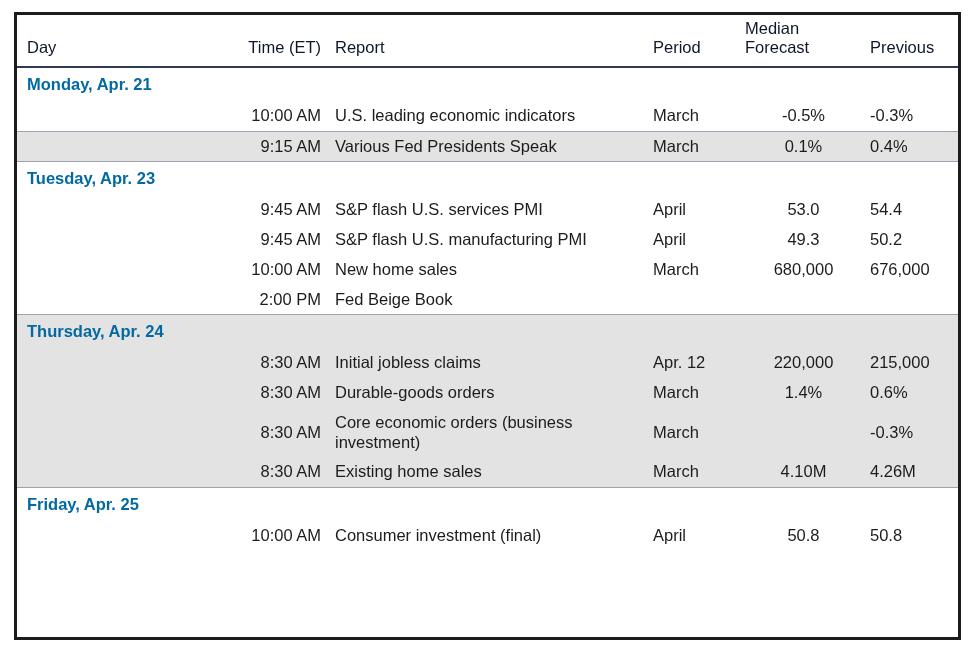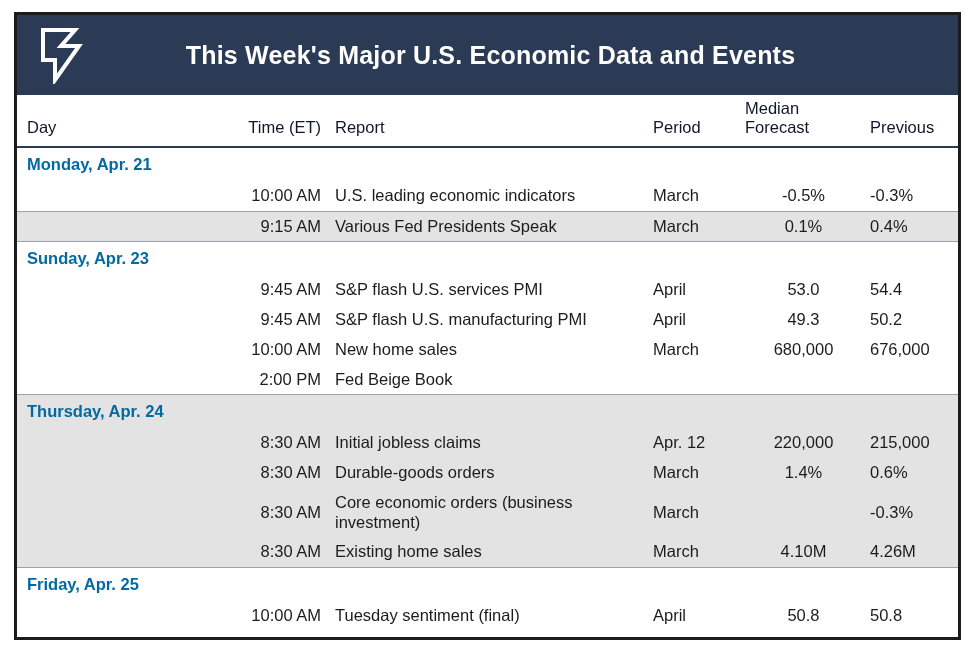--- a/index.html
+++ b/index.html
@@ -113,28 +113,20 @@
     line-height: 0;
     font-size: 0;
   }
 </style>
 </head>
 <body>
 
 <div id="page">
   <div class="frame">
 
-    <div class="header-bar">
-      <div class="logo">
-        <svg width="60" height="58" viewBox="0 0 60 58" aria-hidden="true">
-          <path d="M8 4 L40 4 L26 20 L44 20 L20 54 L20 34 L8 34 Z" fill="none" stroke="#ffffff" stroke-width="4" stroke-linejoin="miter"></path>
-        </svg>
-      </div>
-      <div class="header-title">This Week's Major U.S. Economic Data and Events</div>
-    </div>
 
     <table class="schedule">
       <colgroup>
         <col class="c-day">
           <col class="c-time">
           <col class="c-report">
         <col class="c-period">
           <col class="c-median">
           <col class="c-prev">
       </colgroup>
@@ -171,21 +163,21 @@
             <td class="c-time">9:15 AM</td>
             <td class="c-report">Various Fed Presidents Speak</td>
             <td class="c-period">March</td>
             <td class="c-median">0.1%</td>
             <td class="c-prev">0.4%</td>
           </tr>
           <tr class="rule-top">
             <td colspan="6"></td>
           </tr>
           <tr class="day-row">
-            <td colspan="6">Sunday, Apr. 23</td>
+            <td colspan="6">Tuesday, Apr. 23</td>
           </tr>
           <tr class="event-row">
             <td class="c-day"></td>
             <td class="c-time">9:45 AM</td>
             <td class="c-report">S&amp;P flash U.S. services PMI</td>
             <td class="c-period">April</td>
             <td class="c-median">53.0</td>
             <td class="c-prev">54.4</td>
           </tr>
           <tr class="event-row">
@@ -252,21 +244,21 @@
           </tr>
           <tr class="rule-top">
             <td colspan="6"></td>
           </tr>
           <tr class="day-row">
             <td colspan="6">Friday, Apr. 25</td>
           </tr>
           <tr class="event-row">
             <td class="c-day"></td>
             <td class="c-time">10:00 AM</td>
-            <td class="c-report">Tuesday sentiment (final)</td>
+            <td class="c-report">Consumer investment (final)</td>
             <td class="c-period">April</td>
             <td class="c-median">50.8</td>
             <td class="c-prev">50.8</td>
           </tr>
         </tbody>
     </table>
 
   </div>
 </div>
 

